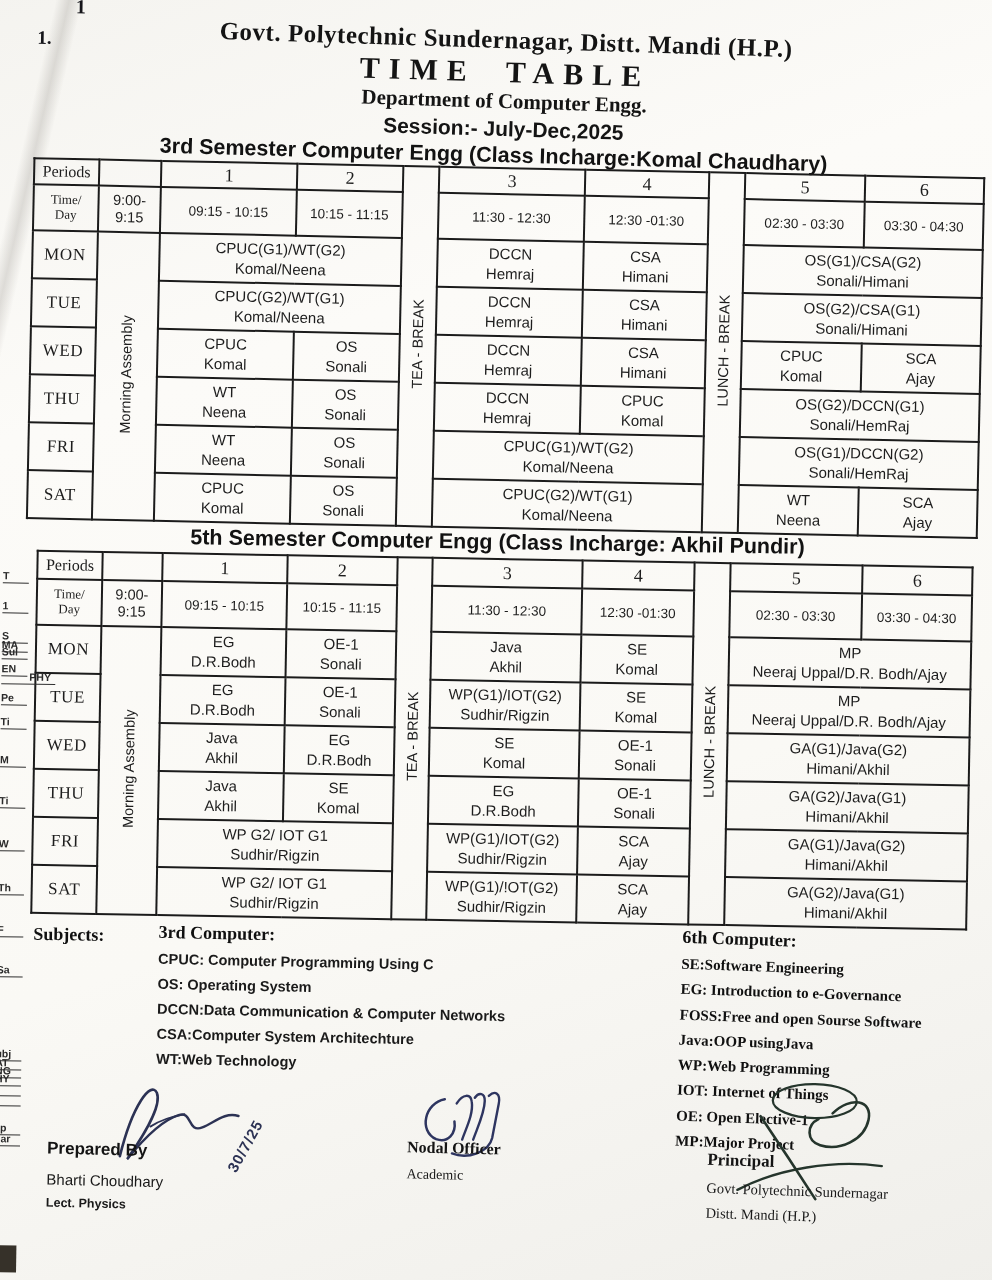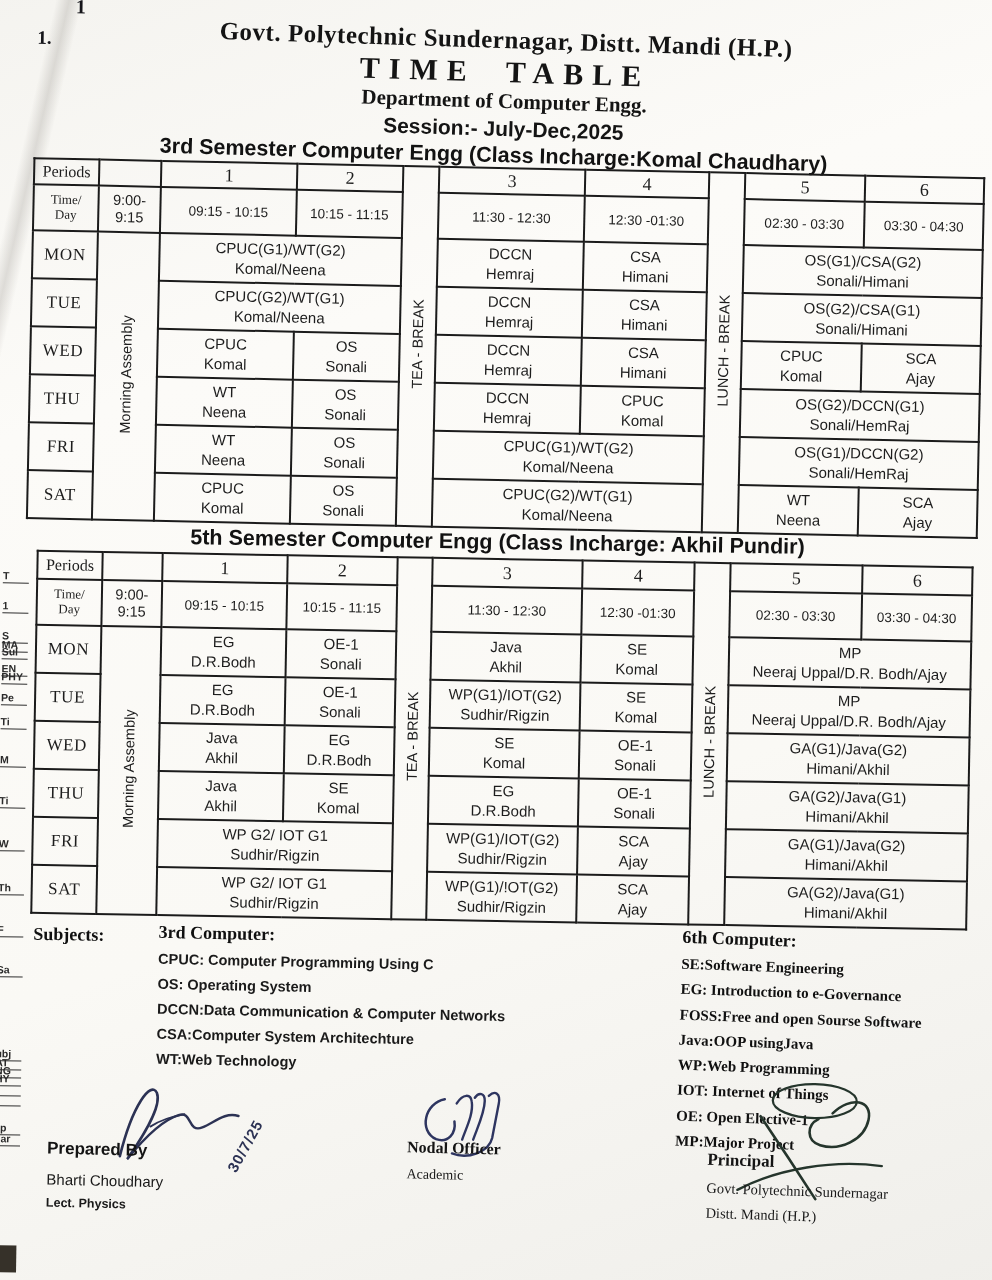--- a/index.html
+++ b/index.html
@@ -480,21 +480,21 @@
         <div class="sig-sub serif" style="margin-top:8px;font-size:14.5px;">Distt. Mandi (H.P.)</div>
       </div>
 
       <div id="edge-fragments">
           <span class="frag" style="top: 578px;">T</span>
           <span class="frag" style="top: 608px;">1</span>
           <span class="frag" style="top: 638px;">S</span>
           <span class="frag" style="top: 654px;">Sul</span>
           <span class="frag" style="top: 647px;">MA</span>
           <span class="frag" style="top: 671px;">EN</span>
-          <span class="frag" style="top: 679px;">PHY</span>
+          <span class="frag" style="top: 679px; padding-left: 28px;">PHY</span>
           <span class="frag" style="top: 700px;">Pe</span>
           <span class="frag" style="top: 724px;">Ti</span>
           <span class="frag" style="top: 762px;">M</span>
           <span class="frag" style="top: 803px;">Ti</span>
           <span class="frag" style="top: 846px;">W</span>
           <span class="frag" style="top: 890px;">Th</span>
           <span class="frag" style="top: 932px;">F</span>
           <span class="frag" style="top: 972px;">Sa</span>
           <span class="frag" style="top: 1056px;">ubj</span>
           <span class="frag" style="top: 1065px;">AT</span>

